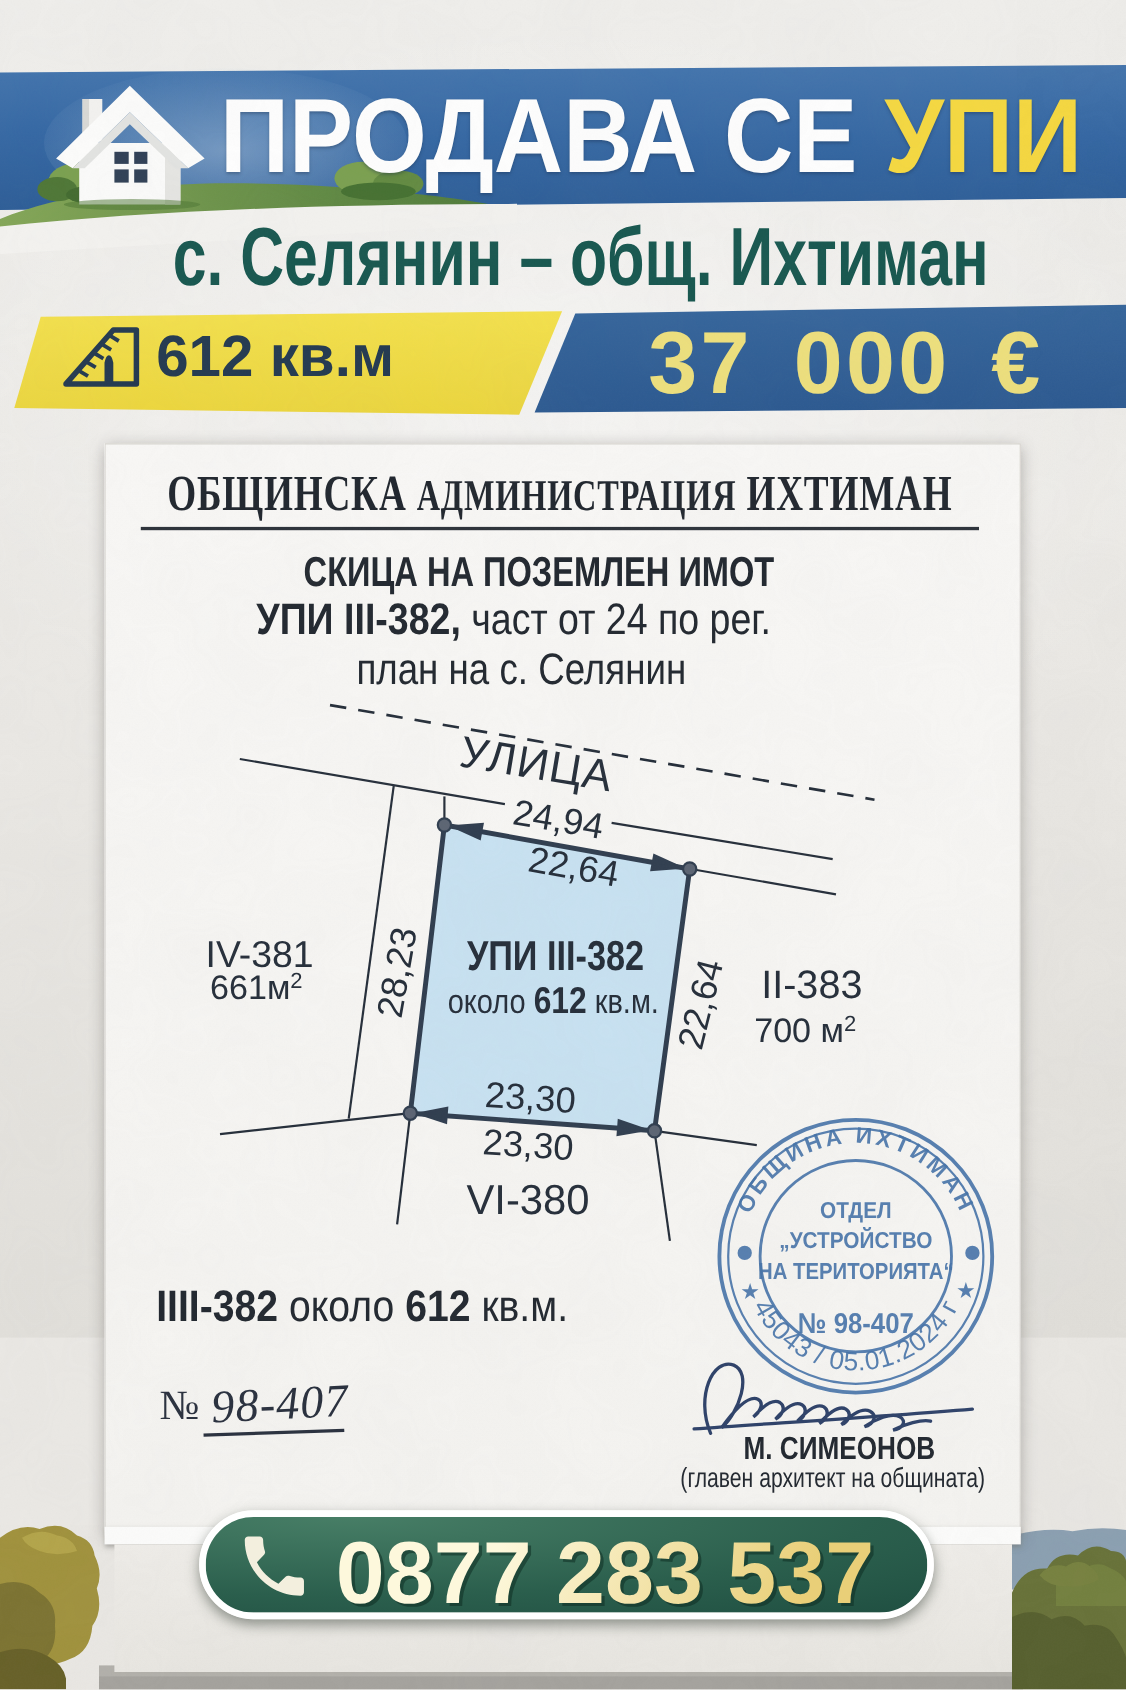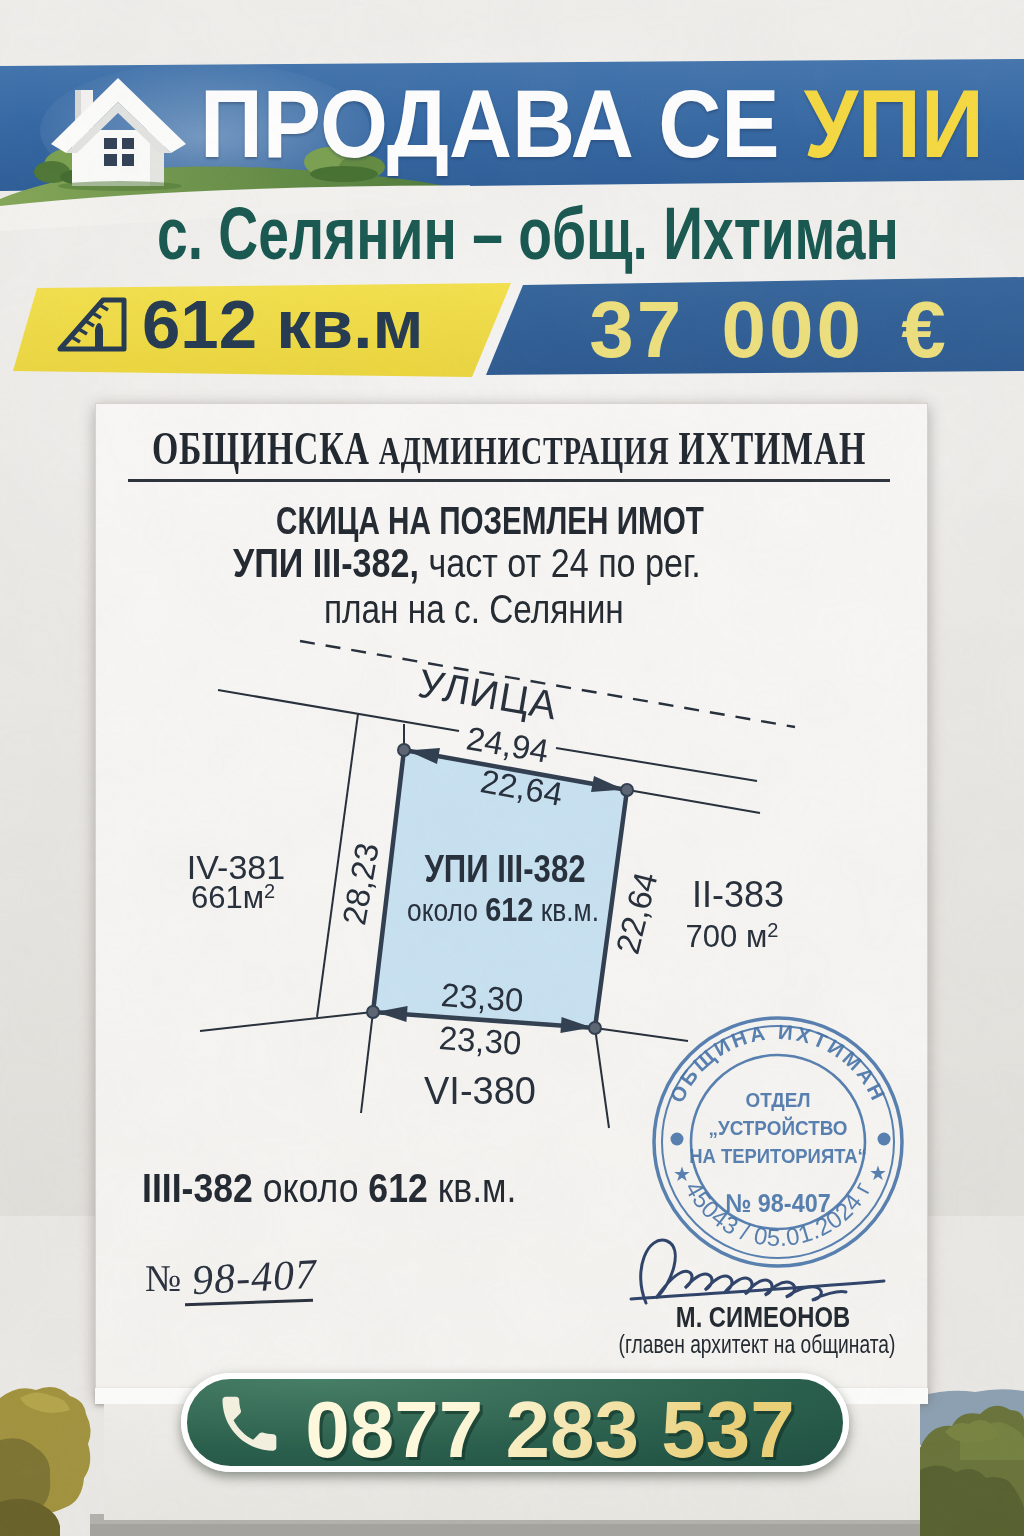--- a/index.html
+++ b/index.html
@@ -117,21 +117,21 @@
     <line x1="84" y1="320" x2="94" y2="326" stroke-width="3.5"></line>
     <line x1="91" y1="312" x2="101" y2="318" stroke-width="3.5"></line>
     <line x1="98" y1="304" x2="108" y2="310" stroke-width="3.5"></line>
   </g>
 </svg>
 
 <div class="abs" style="left:200px;top:76px;font-weight:bold;font-size:96px;line-height:96px;color:#ffffff;white-space:nowrap;transform:scaleX(0.91);transform-origin:0 0;text-shadow:0 2px 3px rgba(20,40,70,.35);">ПРОДАВА СЕ <span style="color:#f6d93f;">УПИ</span></div>
 
 <div class="abs" style="left:157px;top:196px;font-weight:bold;font-size:75px;line-height:75px;color:#15564e;white-space:nowrap;transform:scaleX(0.736);transform-origin:0 0;">с. Селянин – общ. Ихтиман</div>
 
-<div class="abs" style="left:142px;top:290px;font-weight:bold;font-size:69px;line-height:69px;color:#22384f;white-space:nowrap;letter-spacing:0;text-align:right;">612 кв.м</div>
+<div class="abs" style="left:142px;top:290px;font-weight:bold;font-size:53px;line-height:69px;color:#22384f;white-space:nowrap;letter-spacing:0;text-align:right;">612 кв.м</div>
 
 <div class="abs" style="left:584px;top:290px;width:370px;text-align:center;font-weight:bold;font-size:80px;line-height:80px;color:#eee07c;white-space:nowrap;letter-spacing:3px;word-spacing:12px;">37 000 €</div>
 
 <div id="paper" class="abs" style="left:95px;top:403px;width:833px;height:993px;background:linear-gradient(180deg,#f9f8f6,#f5f4f1);box-shadow:0 3px 14px rgba(90,88,84,.45), inset 0 0 0 1px #d8d5d0;"></div>
 
 <div id="paperedge" class="abs" style="left:95px;top:1388px;width:833px;height:16px;background:#fdfdfc;box-shadow:0 2px 4px rgba(120,118,112,.5);"></div>
 
 <div id="papersheet2" class="abs" style="left:104px;top:1404px;width:816px;height:116px;background:linear-gradient(180deg,#f0eeea,#e9e7e2);"></div>
 
 <svg id="art" class="abs" style="left:0;top:0;" width="1024" height="1536" viewBox="0 0 1024 1536" font-family="Liberation Sans, sans-serif">

